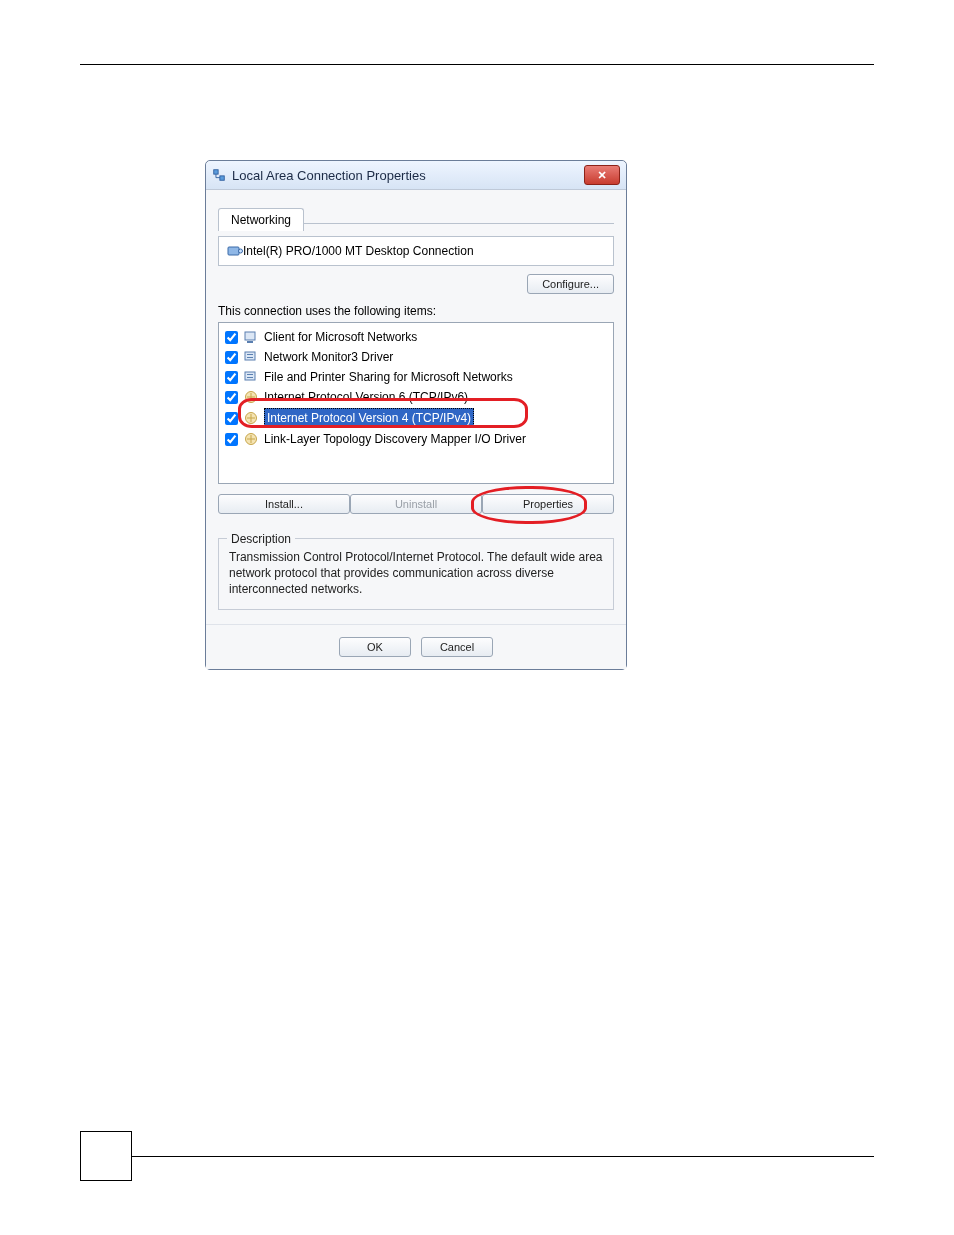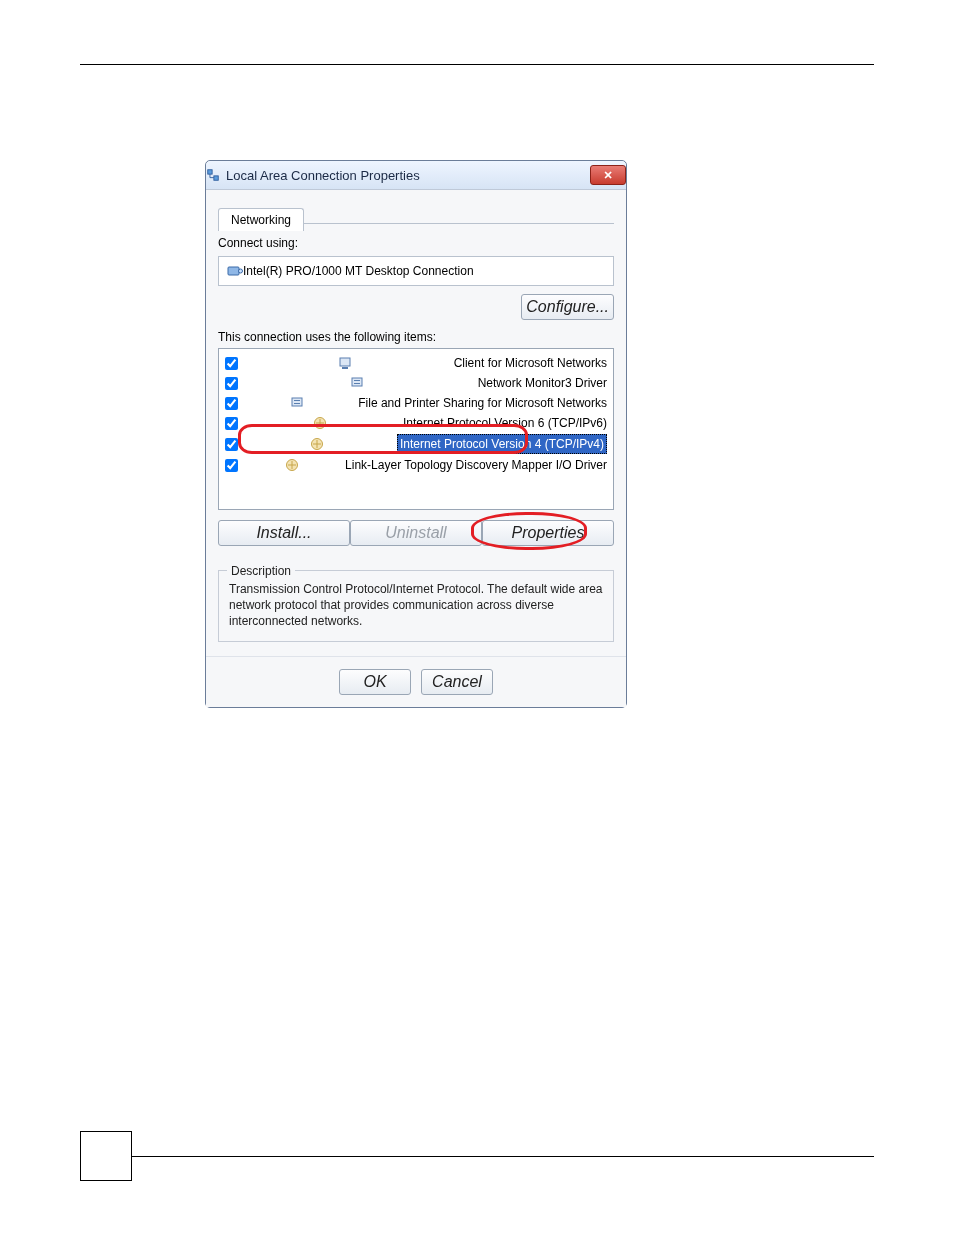--- a/index.html
+++ b/index.html
@@ -50,21 +50,21 @@
     width: 420px;
     background: linear-gradient(#eef3fb,#e7edf6);
     border: 1px solid #6b7d99;
     box-shadow: 0 0 0 1px rgba(255,255,255,.5) inset;
     border-radius: 5px;
   }
   .titlebar {
     height: 28px;
     display: flex;
     align-items: center;
-    padding: 0 0;
+    padding: 0 6px;
     background: linear-gradient(#eef5ff,#d7e4f5);
     border-top-left-radius: 5px;
     border-top-right-radius: 5px;
     border-bottom: 1px solid #bfc9d8;
   }
   .titlebar .icon {
     width: 14px;
     height: 14px;
     margin-right: 6px;
     display: inline-flex;
@@ -125,28 +125,27 @@
     margin-bottom: 8px;
   }
   .adapter-box .icon {
     width: 16px; height: 16px; color: #2a66b5;
     display:inline-flex;align-items:center;justify-content:center;
   }
 
   .btn {
     border: 1px solid #9aa6b5;
     background: linear-gradient(#fdfdfe,#e7ecf2);
-    padding: 3px 4px;
+    padding: 3px 14px;
     border-radius: 3px;
-    font-size: 16px;
+    font-size: 11px;
     color: #222;
     min-width: 80px;
     text-align: center;
     box-sizing: border-box;
-    font-style: italic;
   }
   .btn.disabled { color: #9aa0a8; }
   .right { display:flex; justify-content:flex-end; margin-bottom:10px; }
 
   .items-label { margin-bottom: 4px; }
   .listbox {
     border: 1px solid #9aa6b5;
     background: #fff;
     height: 152px;
     padding: 4px 2px;
@@ -154,21 +153,20 @@
     margin-bottom: 10px;
   }
   .item {
     display: flex;
     align-items: center;
     gap: 6px;
     padding: 1px 4px;
     font-size: 12px;
     line-height: 18px;
     position: relative;
-    justify-content: space-between;
   }
   .item input[type=checkbox]{
     width: 13px; height: 13px; margin:0;
   }
   .item .glyph {
     width: 14px; height: 14px; display:inline-flex; align-items:center; justify-content:center;
   }
   .item.selected .txt {
     background: #2f66c5;
     color: #fff;
@@ -240,21 +238,20 @@
       <span class="close-btn">
         <span>✕</span>
       </span>
     </div>
 
     <div class="body">
       <div class="tabstrip">
         <div class="tab">Networking</div>
       </div>
 
-      <div class="label">Connect using:</div>
       <div class="adapter-box">
         <span class="icon">
           <svg viewBox="0 0 16 16" width="16" height="16">
               <rect x="1" y="4" width="11" height="8" rx="1" fill="#8fb7e6" stroke="#3a6aa8"></rect>
               <circle cx="13.5" cy="8" r="2" fill="#c9e1ff" stroke="#3a6aa8"></circle>
             </svg>
         </span>
         <span>Intel(R) PRO/1000 MT Desktop Connection</span>
       </div>
       <div class="right">

